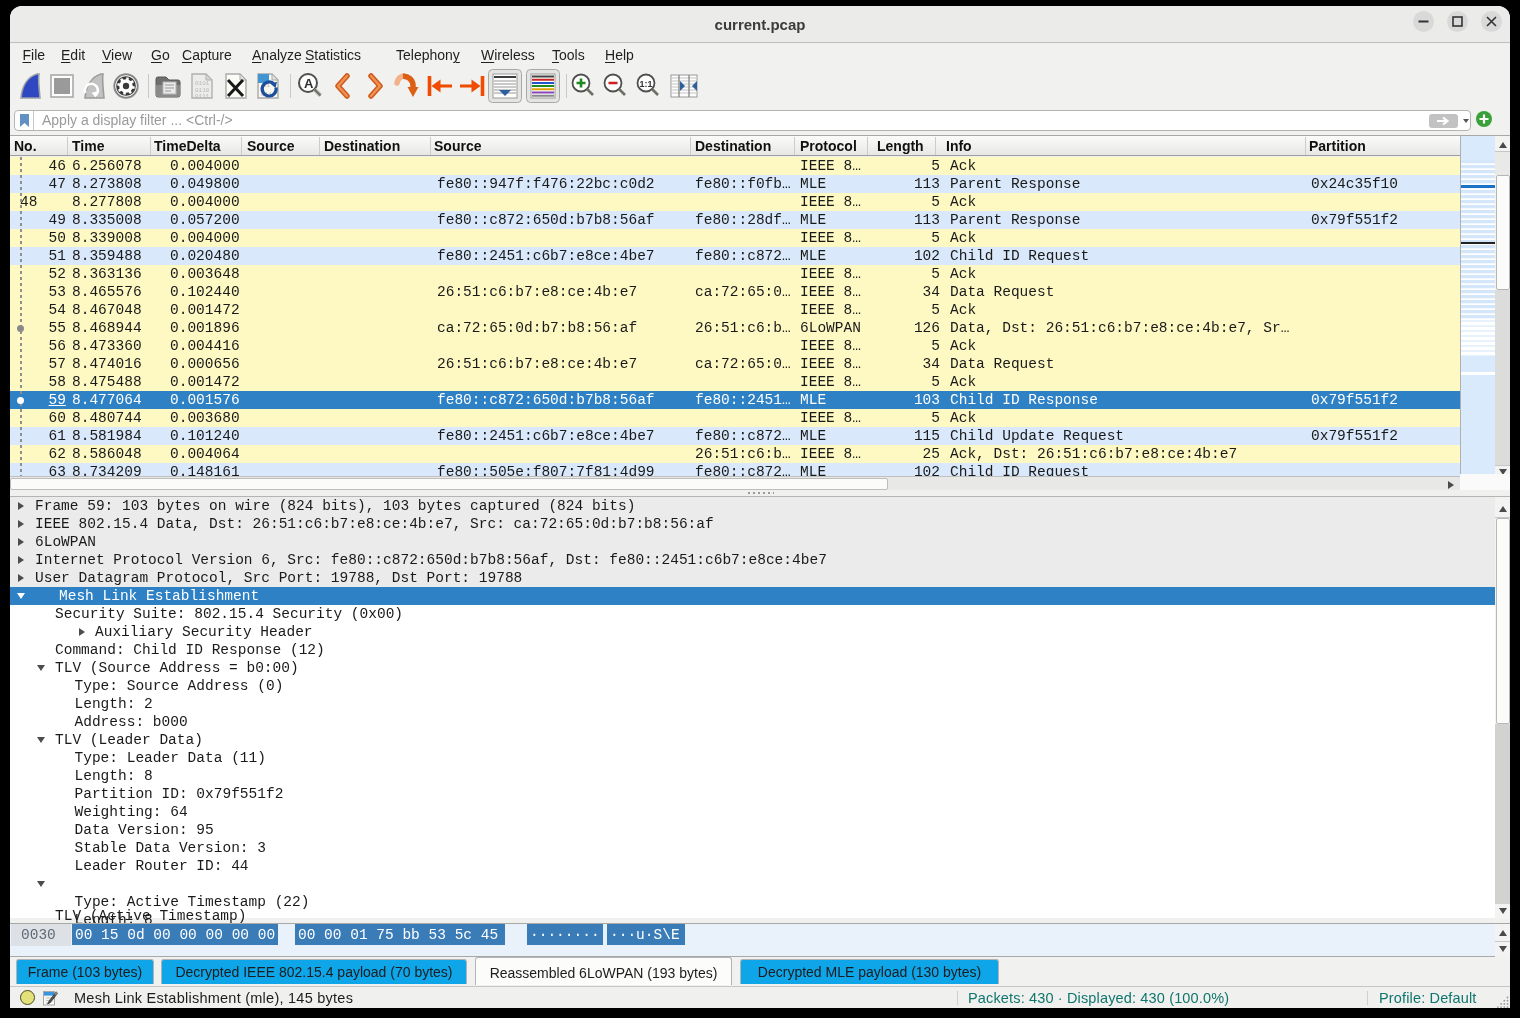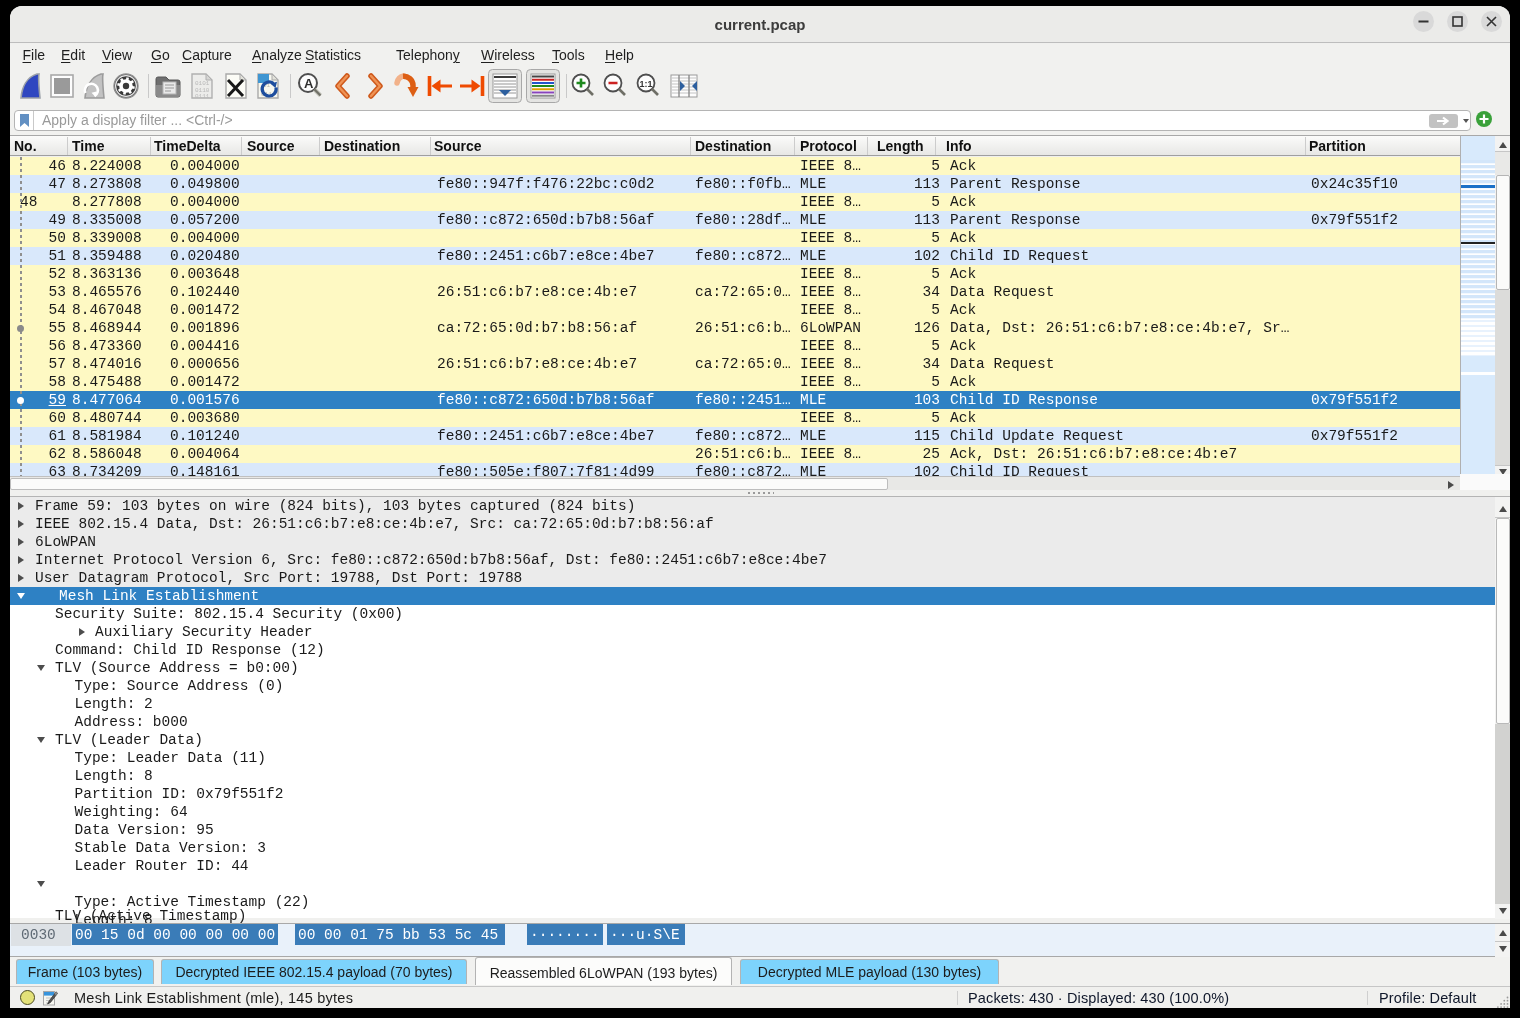--- a/index.html
+++ b/index.html
@@ -31,24 +31,24 @@
 .arr{position:absolute;width:0;height:0;}
 #details{left:0;top:490px;width:1485px;height:422px;background:#fff;border-top:1px solid #b4b4b4;}
 .drow{position:absolute;left:0;width:1485px;height:18px;}
 .drow.g{background:#ebebeb;}
 .drow.s{background:#2e81c4;}
 .drow.s .mono{color:#fff;padding-left:24px;}
 .tri-r{position:absolute;width:0;height:0;border-left:6px solid #484848;border-top:4px solid transparent;border-bottom:4px solid transparent;}
 .tri-d{position:absolute;width:0;height:0;border-top:6px solid #484848;border-left:4px solid transparent;border-right:4px solid transparent;}
 #hexpane{left:0;top:917px;width:1485px;height:34px;background:#e9f1fa;border-top:1px solid #a8a8a8;border-bottom:1px solid #a8a8a8;}
 #tabbar{left:0;top:951px;width:1500px;height:29px;background:#f1f1ef;}
-.tab{position:absolute;top:2px;height:25px;background:#7dd3fc;border:1px solid #b3b3b3;border-bottom:none;border-radius:3px 3px 0 0;font-size:14px;color:#1c1c1c;text-align:center;padding-top:4px;}
+.tab{position:absolute;top:2px;height:25px;background:#0ea5e9;border:1px solid #b3b3b3;border-bottom:none;border-radius:3px 3px 0 0;font-size:14px;color:#1c1c1c;text-align:center;padding-top:4px;}
 .tab.active{background:#fcfcfb;top:0;height:28px;padding-top:7px;z-index:3;}
 #statusbar{left:0;top:980px;width:1500px;height:22px;background:#f0f0ee;border-top:1px solid #c6c6c6;}
-.st{position:absolute;top:3px;font-size:14.5px;letter-spacing:0.15px;color:#0f172a;}
+.st{position:absolute;top:3px;font-size:14.5px;letter-spacing:0.15px;color:#0f766e;}
 </style></head><body>
 <div id="win">
 <div id="titlebar" class="abs">
   <div class="abs" style="left:0;top:10px;width:1500px;text-align:center;font-size:15px;font-weight:700;color:#3c3c3c;">current.pcap</div>
   <div class="wbtn" style="left:1403px;"><svg width="21" height="21">
           <path d="M5.5 10.5 h10" stroke="#333" stroke-width="1.8"></path>
         </svg></div>
   <div class="wbtn" style="left:1437px;"><svg width="21" height="21">
           <rect x="6" y="6" width="9" height="9" fill="none" stroke="#333" stroke-width="1.6"></rect>
         </svg></div>
@@ -243,21 +243,21 @@
   <div class="hsep" style="left:680px;"></div>
   <div class="hsep" style="left:784px;"></div>
   <div class="hsep" style="left:857px;"></div>
   <div class="hsep" style="left:925px;"></div>
   <div class="hsep" style="left:1295px;"></div>
 
 </div>
 <div id="plist" class="abs">
 <div class="prow" style="top:0px;">
         <div class="pc mono" style="left:10px;width:46px;text-align:right;">46</div>
-        <div class="pc mono" style="left:62px;">8.224008</div>
+        <div class="pc mono" style="left:62px;">6.256078</div>
         <div class="pc mono" style="left:160px;">0.004000</div>
         <div class="pc mono" style="left:790px;">IEEE 8…</div>
         <div class="pc mono" style="left:890px;width:40px;text-align:right;">5</div>
         <div class="pc mono" style="left:940px;">Ack</div>
       </div>
 <div class="prow b" style="top:18px;">
         <div class="pc mono" style="left:10px;width:46px;text-align:right;">47</div>
         <div class="pc mono" style="left:62px;">8.273808</div>
         <div class="pc mono" style="left:160px;">0.049800</div>
         <div class="pc mono" style="left:427px;">fe80::947f:f476:22bc:c0d2</div>

